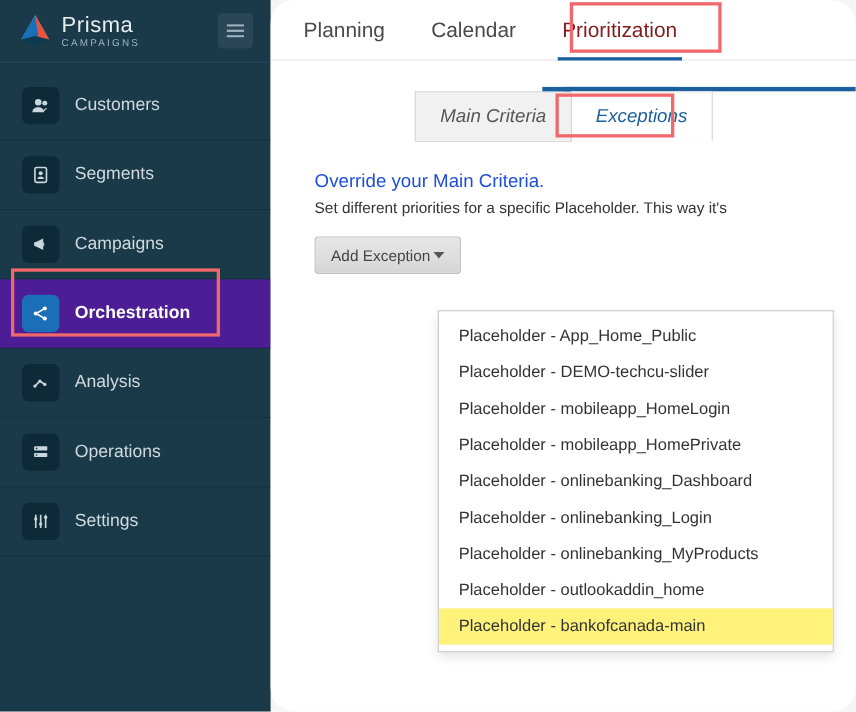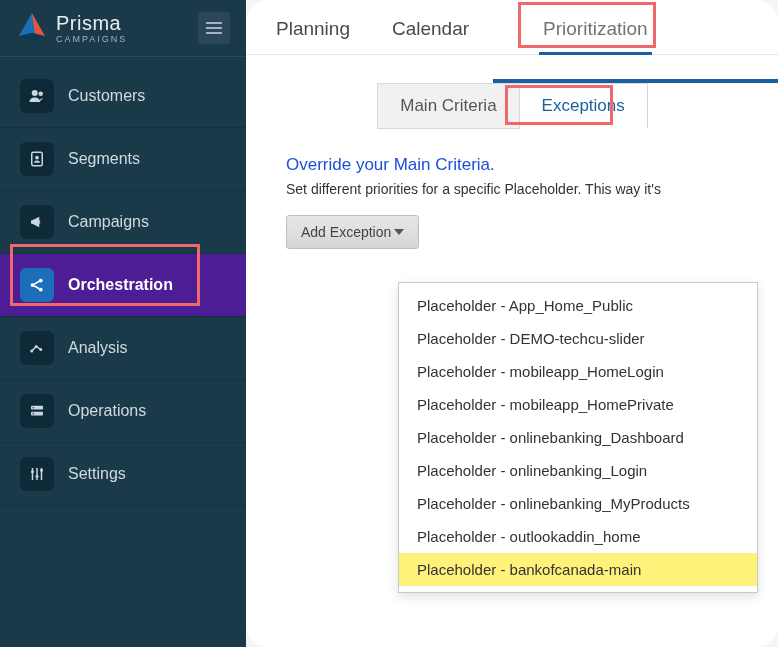--- a/index.html
+++ b/index.html
@@ -26,26 +26,26 @@
   .nav-icon-wrap::before { content:""; position:absolute; inset:0; border-radius:6px; transform: rotate(45deg); background: inherit; z-index:-1;}
   .hex { width: 34px; height: 34px; display:flex; align-items:center; justify-content:center; }
   .hex svg { width: 18px; height: 18px; fill: #c9d6dd; }
   .nav-item.active .hex svg { fill: #fff; }
   
   .highlight-box-red { position: absolute; border: 3px solid #f0686c; pointer-events: none; }
   
   .main { flex: 1; background: #fff; display: flex; flex-direction: column; overflow: hidden; border-radius: 22px; }
   .top-tabs { display: flex; gap: 42px; padding: 18px 30px 0 30px; border-bottom: 1px solid #e6e6e6; position: relative; }
   .top-tab { font-size: 19px; color: #4a4a4a; padding-bottom: 14px; cursor: pointer; position: relative; }
-  .top-tab.active { color: #737373; margin-left: 32px; }
+  .top-tab.active { color: #7f1d1d; }
   .top-tab.active::after { content:""; position:absolute; left:-4px; right:-4px; bottom:-1px; height:3px; background:#1a5f9e; }
   
   .content { padding: 28px 0 0 0; position: relative; }
   .sub-tabs-wrap { display:flex; justify-content:center; }
-  .sub-tabs { display: flex; border-bottom: 1px solid #d8d8d8; position: relative; }
+  .sub-tabs { display: flex; border-bottom: 1px solid #d8d8d8; position: relative; font-style: italic; }
   .sub-tabs::before { content:""; position:absolute; top:-4px; left:50%; right:-200px; height:4px; background:#1a5f9e; transform:translateX(0);}
   .sub-accent { position:absolute; top:-4px; height:4px; background:#1a5f9e; }
   .sub-tab { font-size: 17px; padding: 12px 22px; color: #555; cursor: pointer; background:#f1f1f1; border:1px solid #d8d8d8; border-bottom:none; margin-right:-1px;}
   .sub-tab:first-child { background: transparent; border-color: transparent; }
   .sub-tab.active { color: #1a5f9e; background:#fff; border-color:#d8d8d8; position:relative; }
   .sub-tab.active::after{content:""; position:absolute; left:0; right:0; bottom:-1px; height:2px; background:#fff;}
   
   .panel { margin: 0 0 0 0; padding: 26px 32px 32px 40px; border-top: none; }
   .panel-title { color: #1d4ed8; font-size: 17px; font-weight: 400; margin-bottom: 6px; }
   .panel-desc { color: #333; font-size: 14px; margin-bottom: 18px; }

